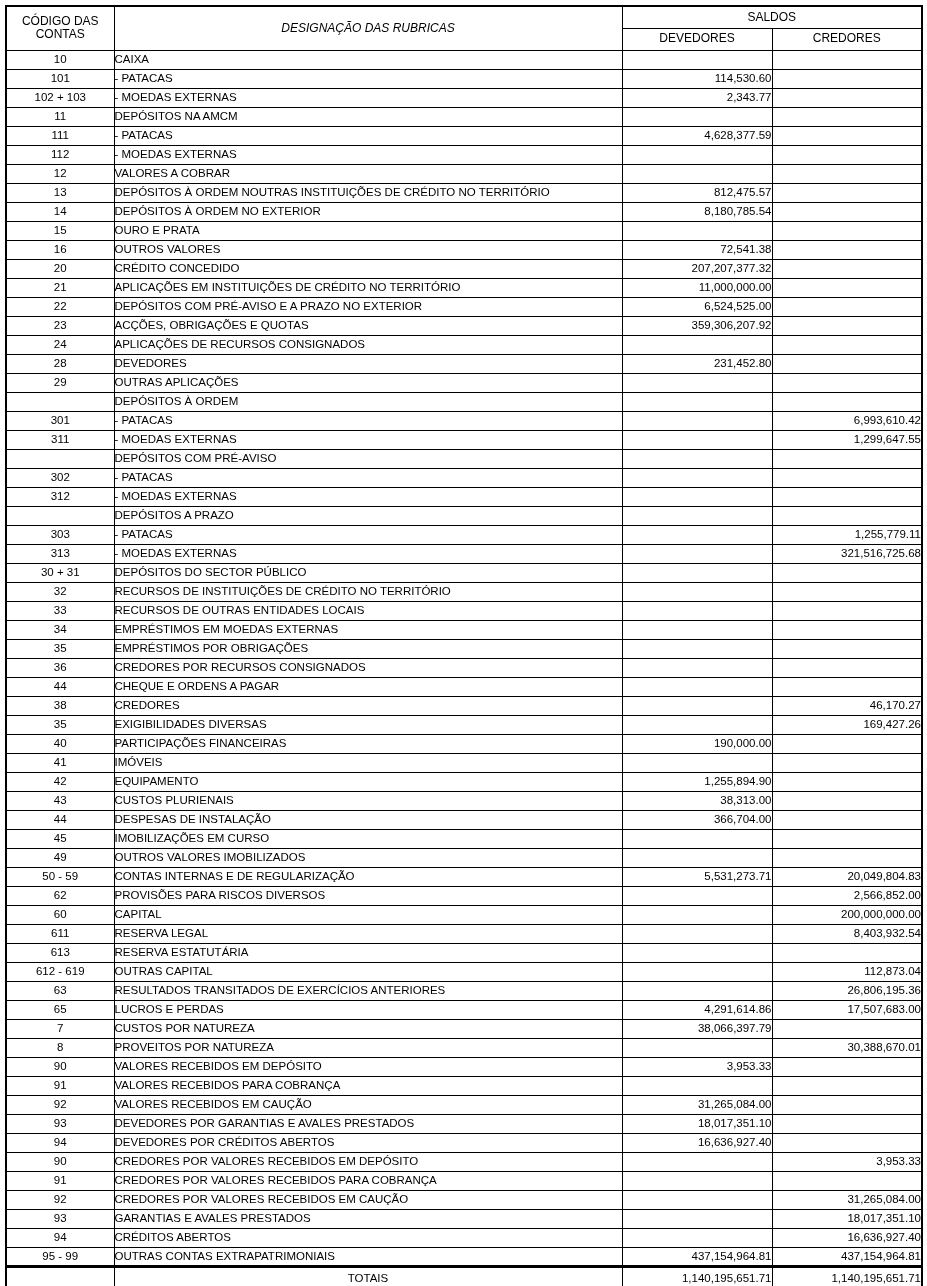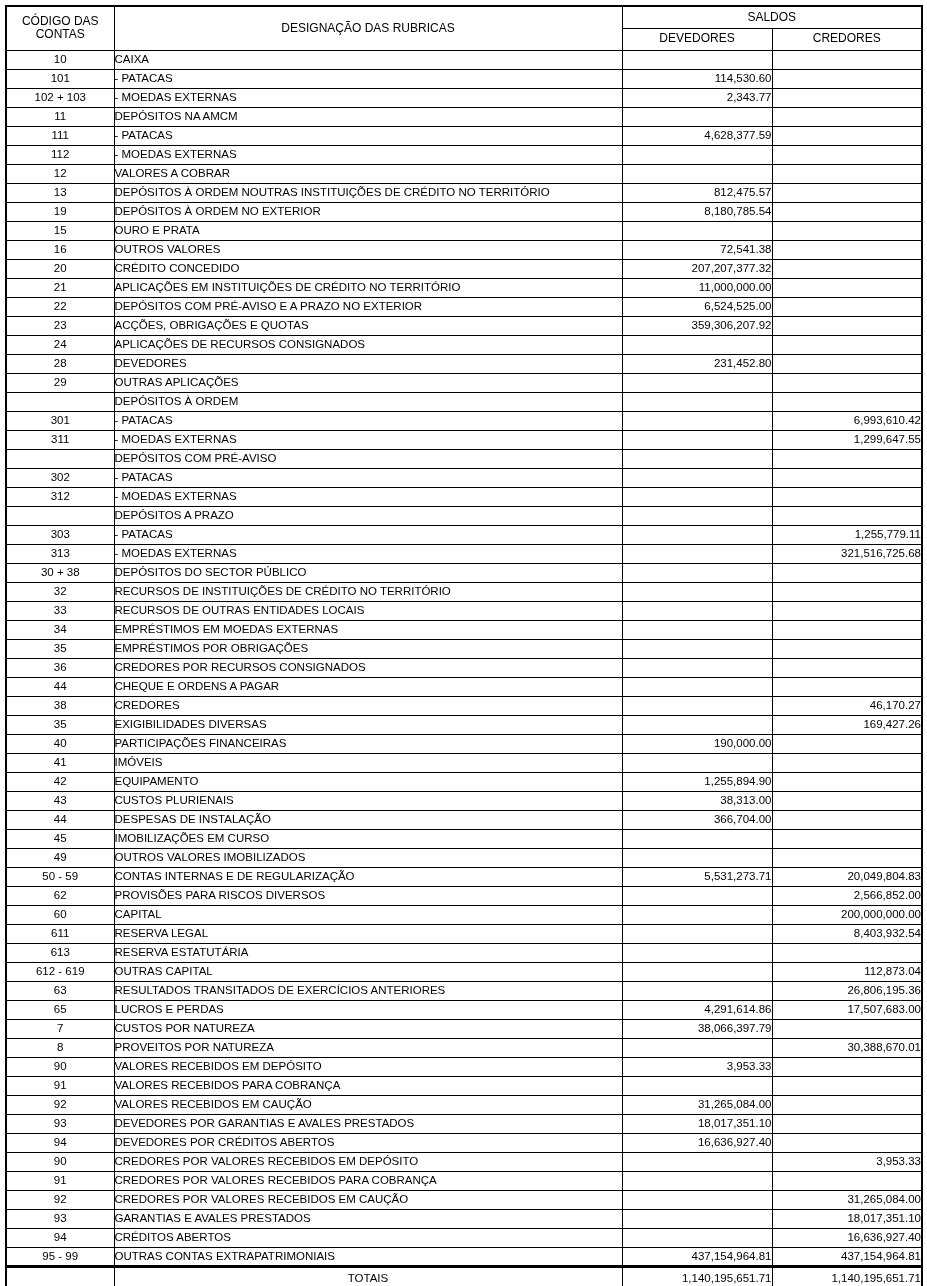--- a/index.html
+++ b/index.html
@@ -44,20 +44,21 @@
   tr.hdr1 { height: 22px; }
   tr.hdr2 { height: 22px; }
   td.hdr-code {
     text-align: center;
     vertical-align: middle;
   }
   td.hdr-desig {
     text-align: center;
     vertical-align: bottom;
     padding-bottom: 3px;
+    font-style: italic;
   }
   td.b-thick-left { border-left: 2px solid #000; }
 
   tbody tr { height: 19px; }
   td.c-code { text-align: center; }
   td.c-desig { text-align: left; padding-left: 4px; }
   td.c-num { text-align: right; padding-right: 6px; }
 
   tr.totals td {
     border-top: 3px solid #000;
@@ -141,21 +142,21 @@
   </tr>
 
   <tr>
     <td class="c-code">13</td>
     <td class="c-desig">DEPÓSITOS À ORDEM NOUTRAS INSTITUIÇÕES DE CRÉDITO NO TERRITÓRIO</td>
     <td class="c-num b-thick-left">812,475.57</td>
     <td class="c-num b-thick-left"></td>
   </tr>
 
   <tr>
-    <td class="c-code">19</td>
+    <td class="c-code">14</td>
     <td class="c-desig">DEPÓSITOS À ORDEM NO EXTERIOR</td>
     <td class="c-num b-thick-left">8,180,785.54</td>
     <td class="c-num b-thick-left"></td>
   </tr>
 
   <tr>
     <td class="c-code">15</td>
     <td class="c-desig">OURO E PRATA</td>
     <td class="c-num b-thick-left"></td>
     <td class="c-num b-thick-left"></td>
@@ -274,21 +275,21 @@
   </tr>
 
   <tr>
     <td class="c-code">313</td>
     <td class="c-desig">- MOEDAS EXTERNAS</td>
     <td class="c-num b-thick-left"></td>
     <td class="c-num b-thick-left">321,516,725.68</td>
   </tr>
 
   <tr>
-    <td class="c-code">30 + 38</td>
+    <td class="c-code">30 + 31</td>
     <td class="c-desig">DEPÓSITOS DO SECTOR PÚBLICO</td>
     <td class="c-num b-thick-left"></td>
     <td class="c-num b-thick-left"></td>
   </tr>
 
   <tr>
     <td class="c-code">32</td>
     <td class="c-desig">RECURSOS DE INSTITUIÇÕES DE CRÉDITO NO TERRITÓRIO</td>
     <td class="c-num b-thick-left"></td>
     <td class="c-num b-thick-left"></td>

